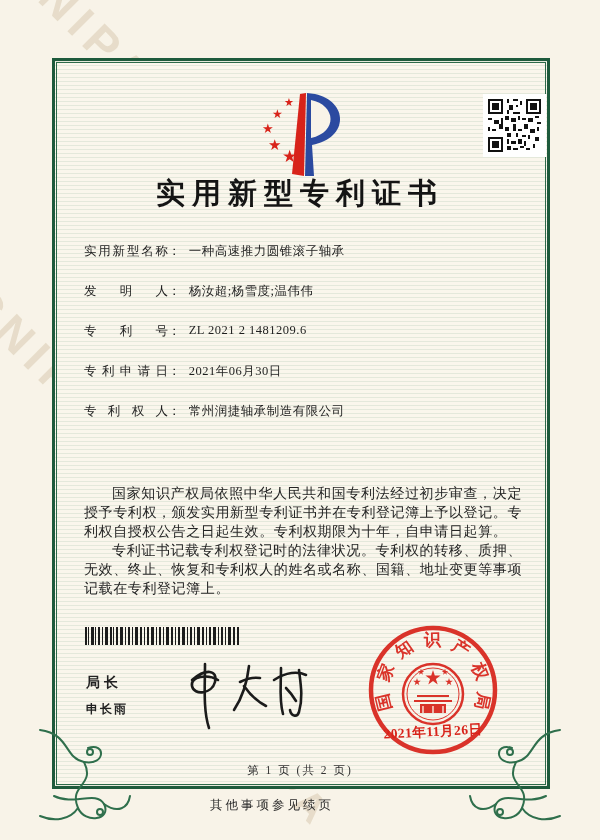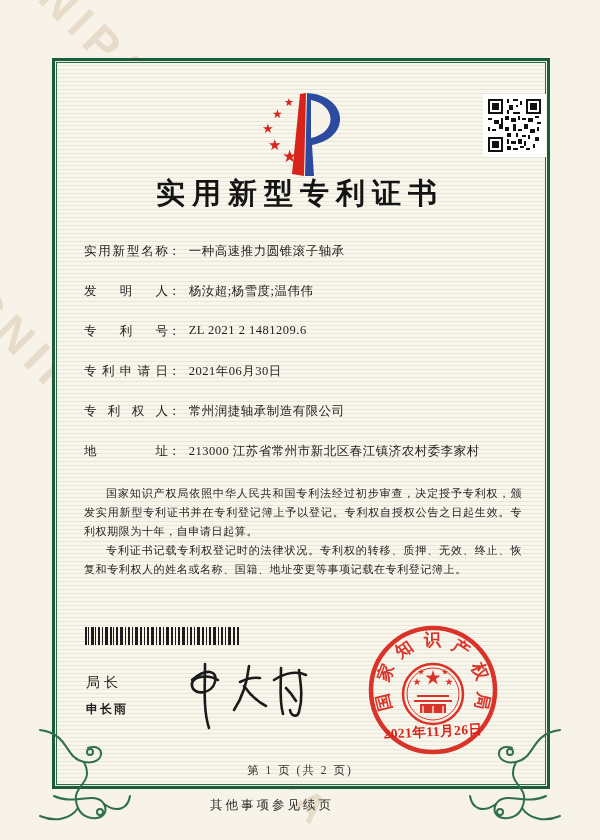--- a/index.html
+++ b/index.html
@@ -37,26 +37,26 @@
     font-size:29px; font-weight:700; letter-spacing:7px; color:#141414;
   }
 
   .fields { position:absolute; left:84px; top:243px; width:445px; font-size:12.5px; color:#1f1f1f; }
   .f-row { height:40px; white-space:nowrap; }
   .f-label { display:inline-block; width:84px; text-align:justify; text-align-last:justify; letter-spacing:0; vertical-align:top; }
   .f-colon { display:inline-block; vertical-align:top; }
   .f-value { display:inline-block; margin-left:5px; letter-spacing:0.5px; vertical-align:top; }
   .grant-right { display:inline-block; margin-left:50px; }
 
-  .paras { position:absolute; left:84px; top:484px; width:438px; font-size:11px; line-height:19px; letter-spacing:0.6px; color:#252525; text-align:justify; }
+  .paras { position:absolute; left:84px; top:484px; width:438px; font-size:14px; line-height:19px; letter-spacing:0.6px; color:#252525; text-align:justify; }
   .paras p { text-indent:2em; }
 
   .barcode { position:absolute; left:85px; top:627px; width:156px; height:18px; }
 
-  .sig-title { position:absolute; left:86px; top:674px; font-family:"Liberation Sans", sans-serif; font-size:14px; font-weight:400; letter-spacing:4px; color:#222; }
+  .sig-title { position:absolute; left:86px; top:674px; font-family:"Liberation Sans", sans-serif; font-size:14px; font-weight:700; letter-spacing:4px; color:#222; }
   .sig-name  { position:absolute; left:86px; top:701px; font-family:"Liberation Sans", sans-serif; font-size:12px; font-weight:600; letter-spacing:2px; color:#222; }
   .sig-script { position:absolute; left:178px; top:660px; width:132px; height:72px; }
 
   .seal { position:absolute; left:365px; top:622px; width:136px; height:136px; opacity:0.92; }
   .seal-date { position:absolute; left:366px; top:723px; width:134px; text-align:center; color:#d8231a; font-size:13.5px; font-weight:700; letter-spacing:0.5px; transform:rotate(-3deg); }
 
   .page-num { position:absolute; left:0; top:763px; width:600px; text-align:center; font-size:11.5px; letter-spacing:2px; color:#333; }
   .cont-note { position:absolute; left:0; top:797px; width:544px; text-align:center; font-size:12.5px; letter-spacing:3px; color:#2a2a2a; }
 
   .flourish { position:absolute; width:104px; height:112px; }
@@ -164,24 +164,20 @@
       <span class="f-value">ZL 2021 2 1481209.6</span>
     </div>
     <div class="f-row">
       <span class="f-label">专利申请日</span><span class="f-colon">：</span>
       <span class="f-value">2021年06月30日</span>
     </div>
     <div class="f-row">
       <span class="f-label">专 利 权 人</span><span class="f-colon">：</span>
       <span class="f-value">常州润捷轴承制造有限公司</span>
     </div>
-    <div class="f-row">
-      <span class="f-label">地 址</span><span class="f-colon">：</span>
-      <span class="f-value">213000 江苏省常州市新北区春江镇济农村委李家村</span>
-    </div>
   </div>
 
   <div class="paras">
     <p>国家知识产权局依照中华人民共和国专利法经过初步审查，决定授予专利权，颁发实用新型专利证书并在专利登记簿上予以登记。专利权自授权公告之日起生效。专利权期限为十年，自申请日起算。</p>
     <p>专利证书记载专利权登记时的法律状况。专利权的转移、质押、无效、终止、恢复和专利权人的姓名或名称、国籍、地址变更等事项记载在专利登记簿上。</p>
   </div>
 
   <div class="barcode">
     <svg width="156" height="18" viewBox="0 0 156 18" shape-rendering="crispEdges">
       <g fill="#1c1c1c">

